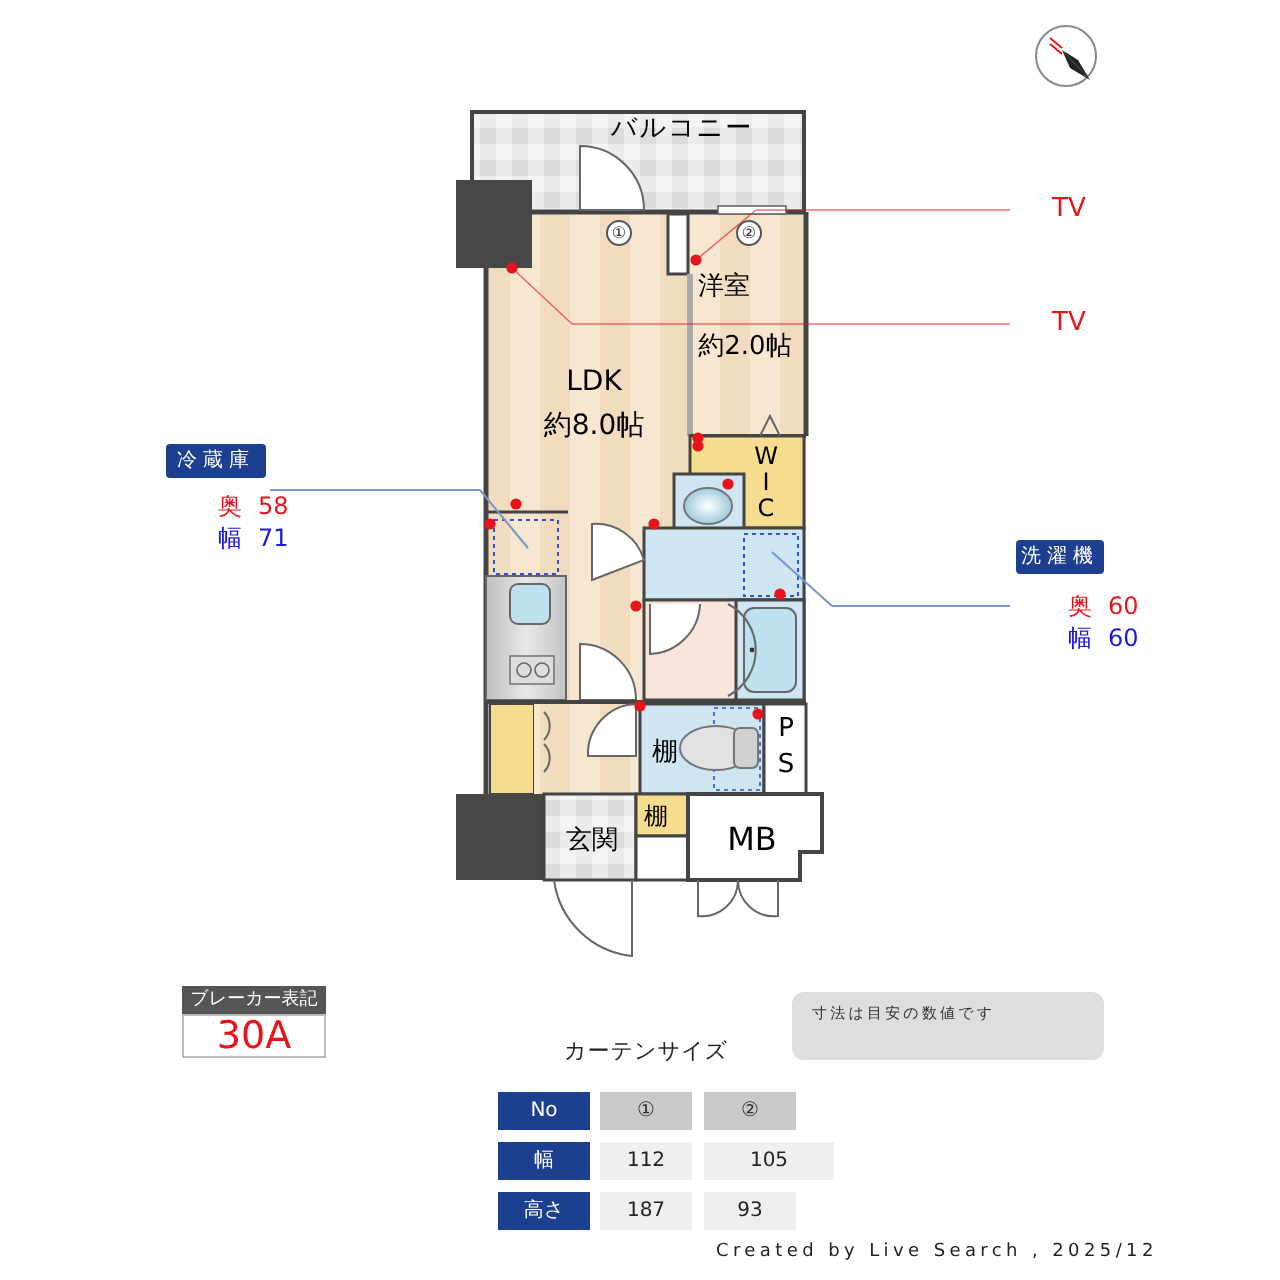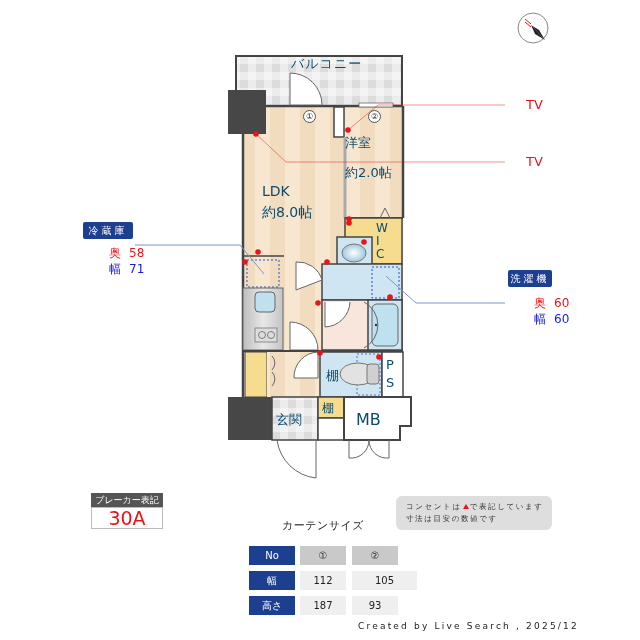--- a/index.html
+++ b/index.html
@@ -14,21 +14,21 @@
   .breaker-head{position:absolute;left:91px;top:493px;width:72px;height:14px;background:#555;color:#fff;font-size:9px;text-align:center;line-height:14px;}
   .breaker-val{position:absolute;left:91px;top:507px;width:72px;height:22px;border:1px solid #bbb;box-sizing:border-box;color:#e8141b;font-size:19px;text-align:center;line-height:20px;background:#fff;}
   .note{position:absolute;left:396px;top:496px;width:156px;height:34px;background:#dedede;border-radius:6px;font-size:7.5px;letter-spacing:1.6px;color:#333;padding:5px 0 0 10px;box-sizing:border-box;line-height:12px;}
   .note .tri{display:inline-block;width:0;height:0;border-left:3px solid transparent;border-right:3px solid transparent;border-bottom:5px solid #e8141b;margin:0 1px;}
   .curtain-title{position:absolute;left:282px;top:518px;font-size:11px;color:#222;letter-spacing:0.5px;}
   .ct{position:absolute;font-size:10px;text-align:center;line-height:19px;height:19px;}
   .ct.h{background:#1d3f8f;color:#fff;}
   .ct.g{background:#c9c9c9;color:#333;}
   .ct.c{background:#efefef;color:#222;}
   .credit{position:absolute;left:358px;top:621px;font-size:9px;letter-spacing:2.2px;color:#222;text-align:right;}
-  .room-text{position:absolute;font-size:12px;color:#0c4a6e;}
+  .room-text{position:absolute;font-size:12px;color:#000000;text-align:center;}
   .circ{position:absolute;width:11px;height:11px;border:1px solid #555;border-radius:50%;font-size:8px;text-align:center;line-height:11px;background:#fff;color:#333;}
 </style>
 </head>
 <body>
 
 <svg class="plan" viewBox="0 0 640 640" xmlns="http://www.w3.org/2000/svg">
   <defs>
     <pattern id="tile" width="16" height="16" patternUnits="userSpaceOnUse">
       <rect width="16" height="16" fill="#ececec"></rect>
       <rect width="8" height="8" fill="#dcdcdc"></rect>
@@ -188,21 +188,20 @@
 <div class="dim-row" style="left:89px;top:261px;"><span class="k blue">幅</span><span class="blue">71</span></div>
 
 <div class="label-tag" style="left:508px;top:270px;width:44px;">洗濯機</div>
 <div class="dim-row" style="left:514px;top:295px;"><span class="k red">奥</span><span class="red">60</span></div>
 <div class="dim-row" style="left:514px;top:311px;"><span class="k blue">幅</span><span class="blue">60</span></div>
 
 <div class="breaker-head">ブレーカー表記</div>
 <div class="breaker-val">30A</div>
 
 <div class="note">
-  <div><span>コンセントは</span><span class="tri"></span><span>で表記しています</span></div>
   <div>寸法は目安の数値です</div>
 </div>
 
 <div class="curtain-title">カーテンサイズ</div>
 <div class="ct h" style="left:249px;top:546px;width:46px;">No</div>
 <div class="ct g" style="left:300px;top:546px;width:46px;">①</div>
 <div class="ct g" style="left:352px;top:546px;width:46px;">②</div>
 <div class="ct h" style="left:249px;top:571px;width:46px;">幅</div>
 <div class="ct c" style="left:300px;top:571px;width:46px;">112</div>
 <div class="ct c" style="left:352px;top:571px;width:65px;">105</div>

